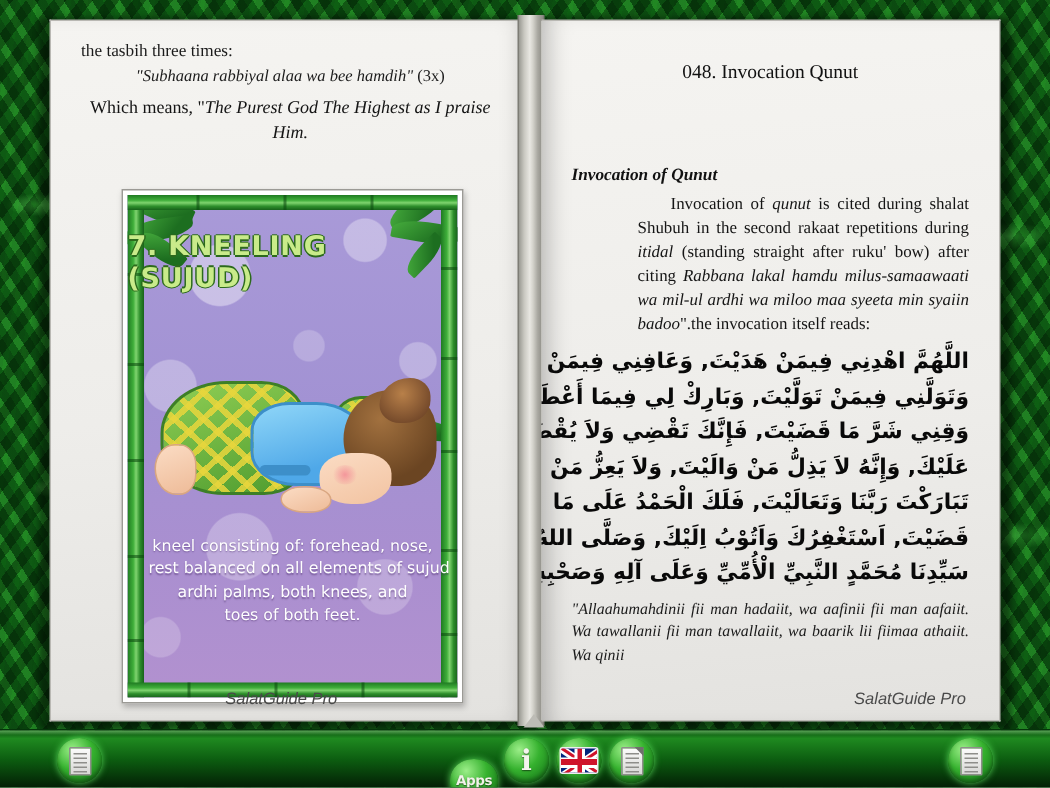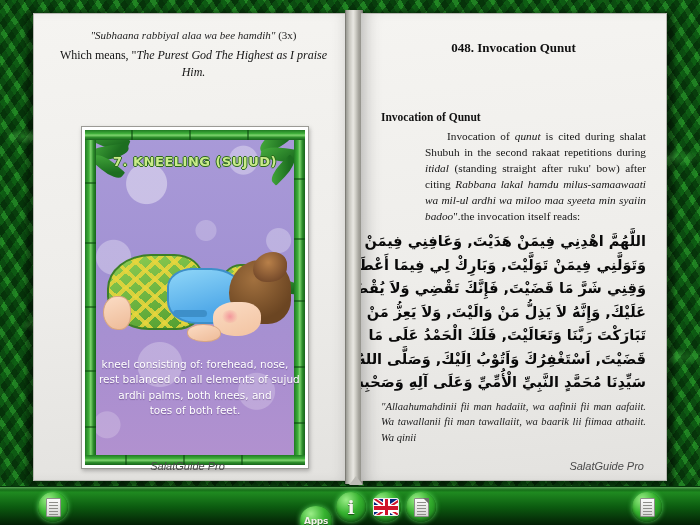--- a/index.html
+++ b/index.html
@@ -173,24 +173,24 @@
 
   .leaf {
     position: absolute;
     border-radius: 60% 6% 60% 6%;
     background: linear-gradient(135deg, #49b13f, #1d6e20 70%);
   }
 
   .illus-title {
     position: absolute;
     top: 24px; left: 0; right: 0;
-    text-align: center;
+    text-align: left;
     font-family: "DejaVu Sans", sans-serif;
     font-weight: bold;
-    font-size: 13px;
+    font-size: 18px;
     letter-spacing: .5px;
     color: #c9eb8a;
     text-shadow: 0 1px 0 #2c6a1c, 1px 0 0 #2c6a1c, -1px 0 0 #2c6a1c, 0 -1px 0 #2c6a1c;
   }
 
   .illus-caption {
     position: absolute;
     left: 14px; right: 14px; bottom: 46px;
     text-align: center;
     font-family: "DejaVu Sans", sans-serif;
@@ -260,30 +260,31 @@
   .kid .foot {
     position: absolute; left: 2px; top: 48px; width: 28px; height: 34px;
     border-radius: 48% 40% 40% 52%;
     background: linear-gradient(160deg, #fbdcc4, #eebb98);
     border: 1px solid #d9a681;
   }
 
   
   .chapter-title {
     text-align: center;
-    font-weight: bold;
+    font-weight: normal;
     font-size: 13px;
     color: #111;
     margin-top: 12px;
   }
   .section-head {
     font-weight: bold;
     font-size: 11.5px;
     color: #111;
     margin-top: 55px;
+    font-style: italic;
   }
   .body-par {
     margin-top: 5px;
     font-size: 11.3px;
     line-height: 1.42;
     text-align: justify;
     text-indent: 22px;
     color: #151515;
     margin-left: 44px;
   }
@@ -411,20 +412,21 @@
 
 <div id="app">
 
   <div class="bg-leaves"></div>
 
   <div class="book">
     <div class="book-shadow"></div>
 
     <div class="page page-left">
       <div class="pad">
+        <div class="lead-line">the tasbih three times:</div>
         <div class="translit">
           <span>"Subhaana rabbiyal alaa wa bee hamdih"</span>
           <span class="up">(3x)</span>
         </div>
         <div class="means">
           <span>Which means, "</span><em>The Purest God The Highest as I praise Him.</em>
         </div>
       </div>
 
       <div class="illus-wrap">

